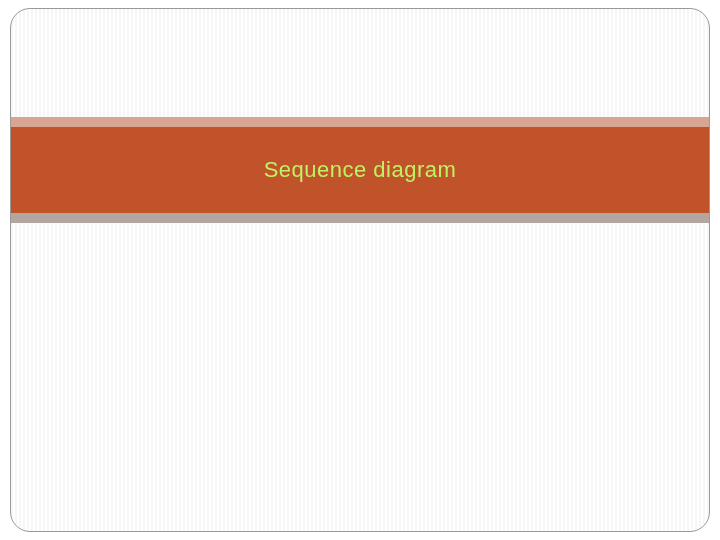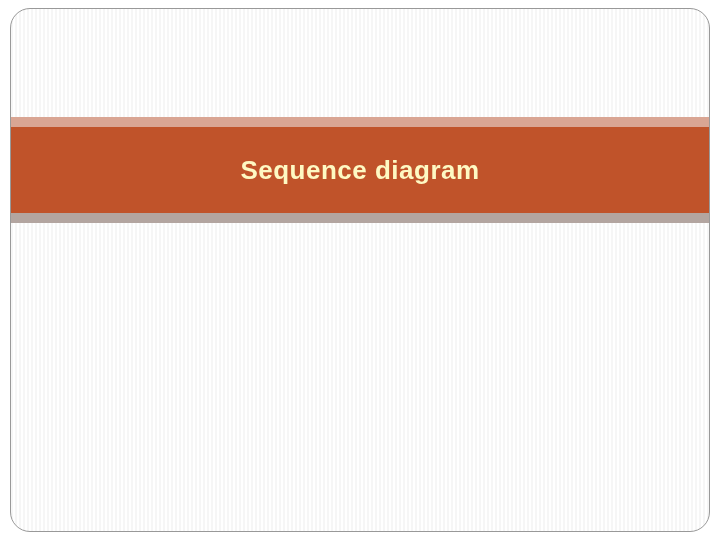--- a/index.html
+++ b/index.html
@@ -41,24 +41,24 @@
       top: 118px;
       left: 0;
       right: 0;
       height: 86px;
       background: #c0532a;
       display: flex;
       align-items: center;
       justify-content: center;
     }
     .title-text {
-      color: #fef9c3;
-      font-size: 26px;
+      color: #bef264;
+      font-size: 22px;
       letter-spacing: 0.5px;
-      font-weight: 700;
+      font-weight: 400;
     }
     .accent-thin-bottom {
       position: absolute;
       top: 204px;
       left: 0;
       right: 0;
       height: 10px;
       background: #b3a5a0;
     }
   </style>

